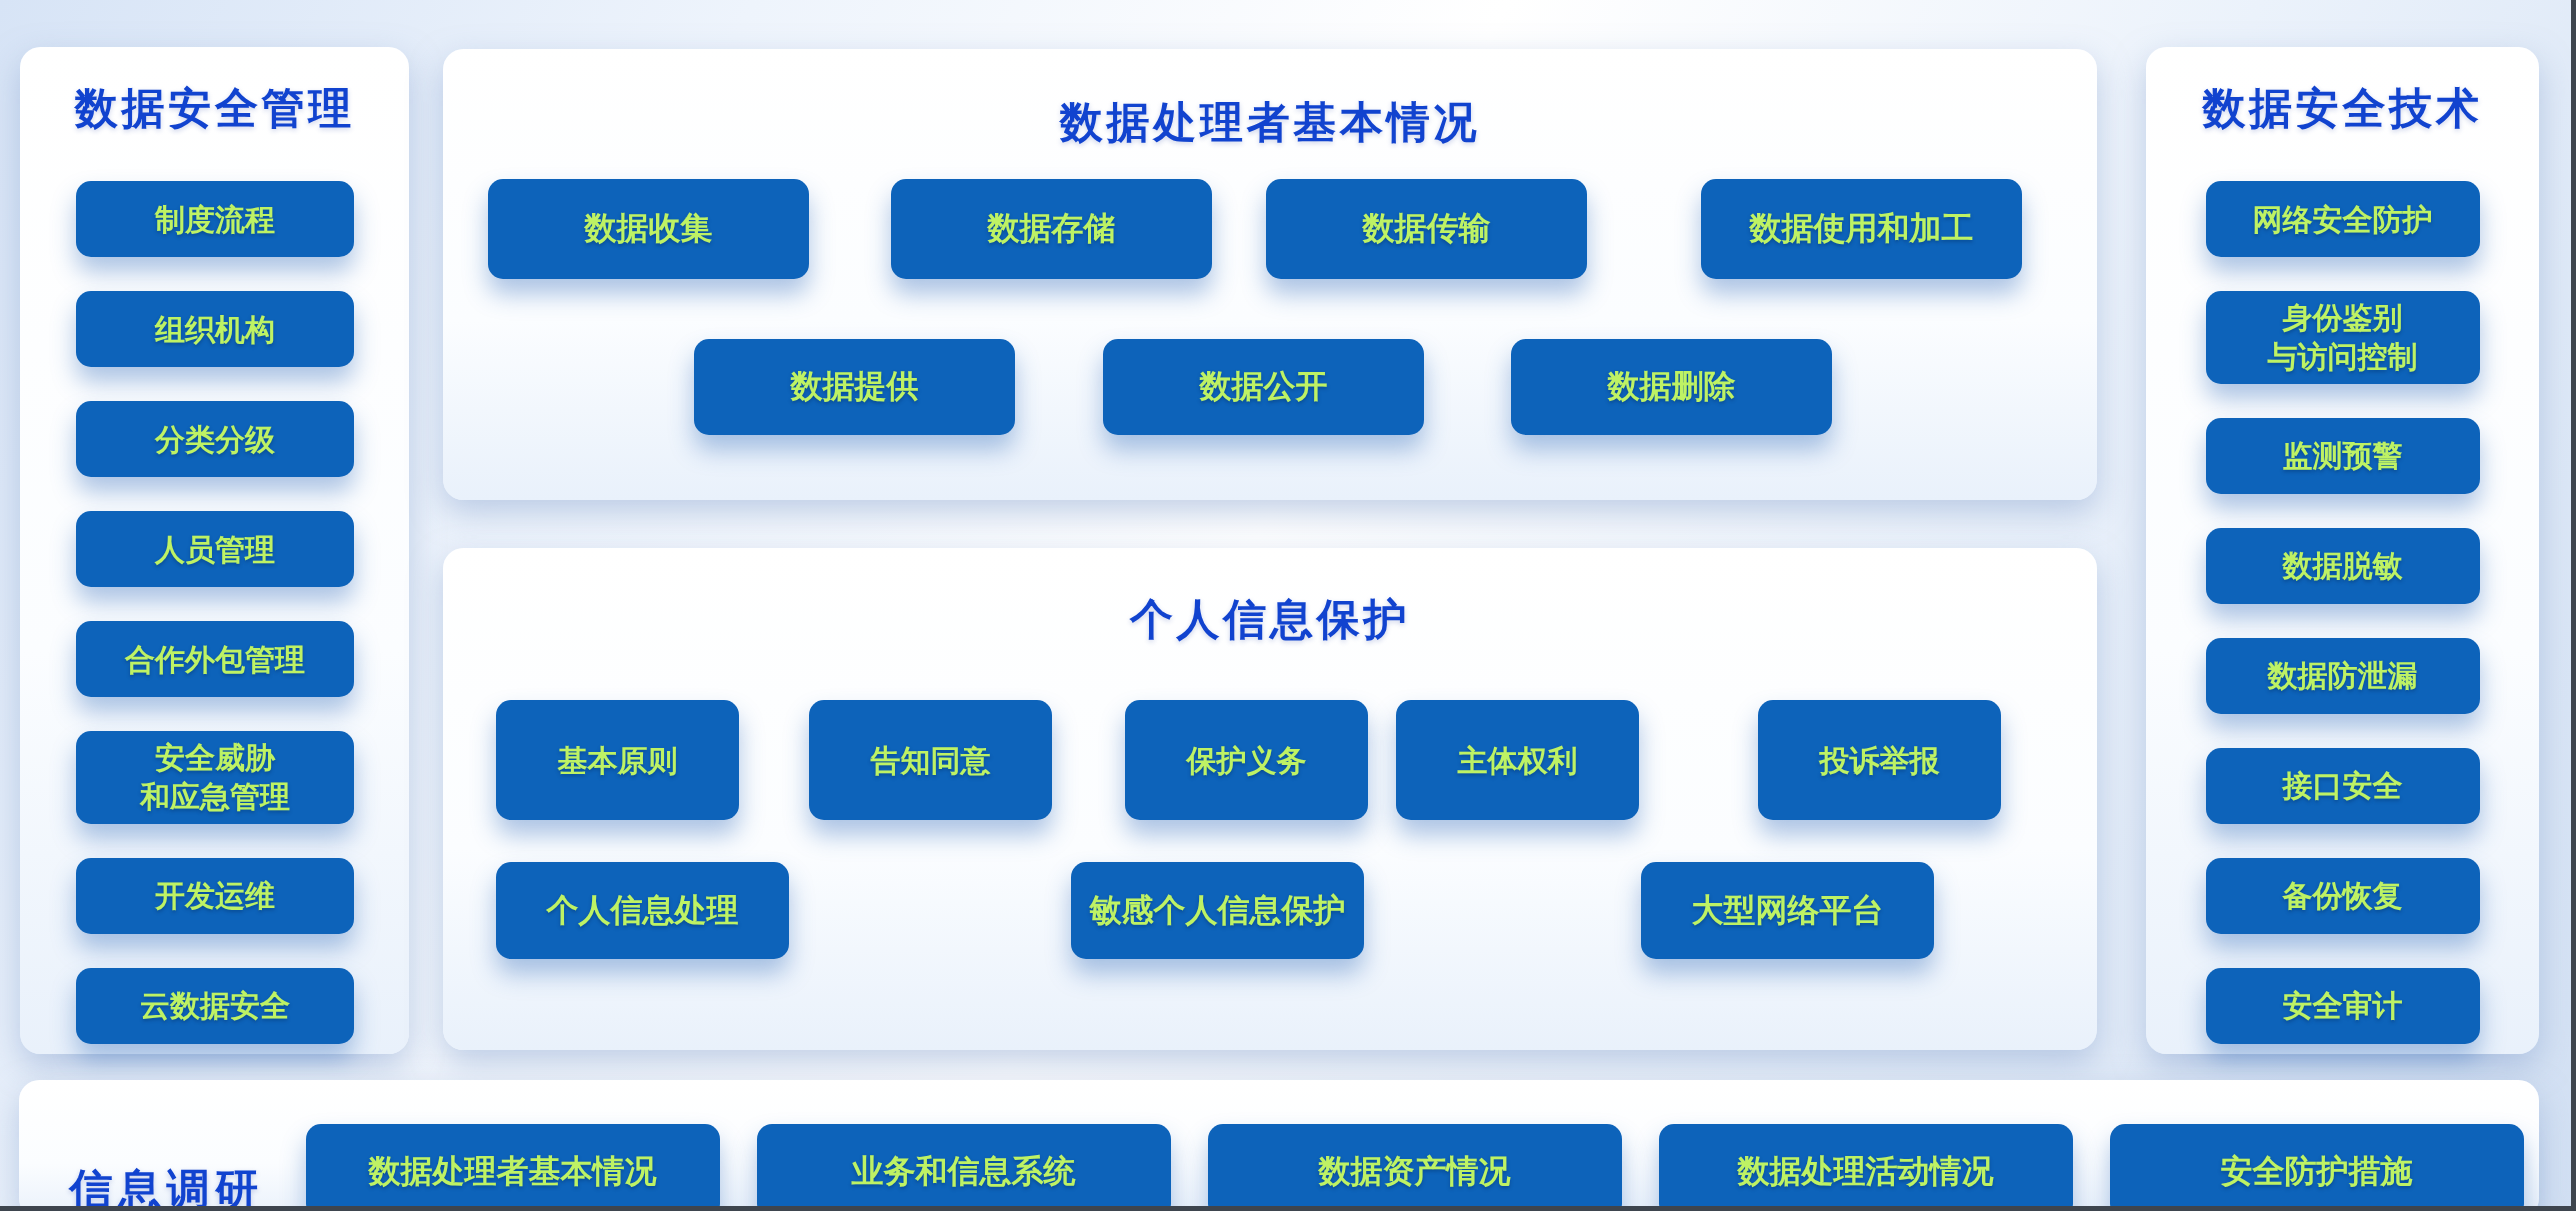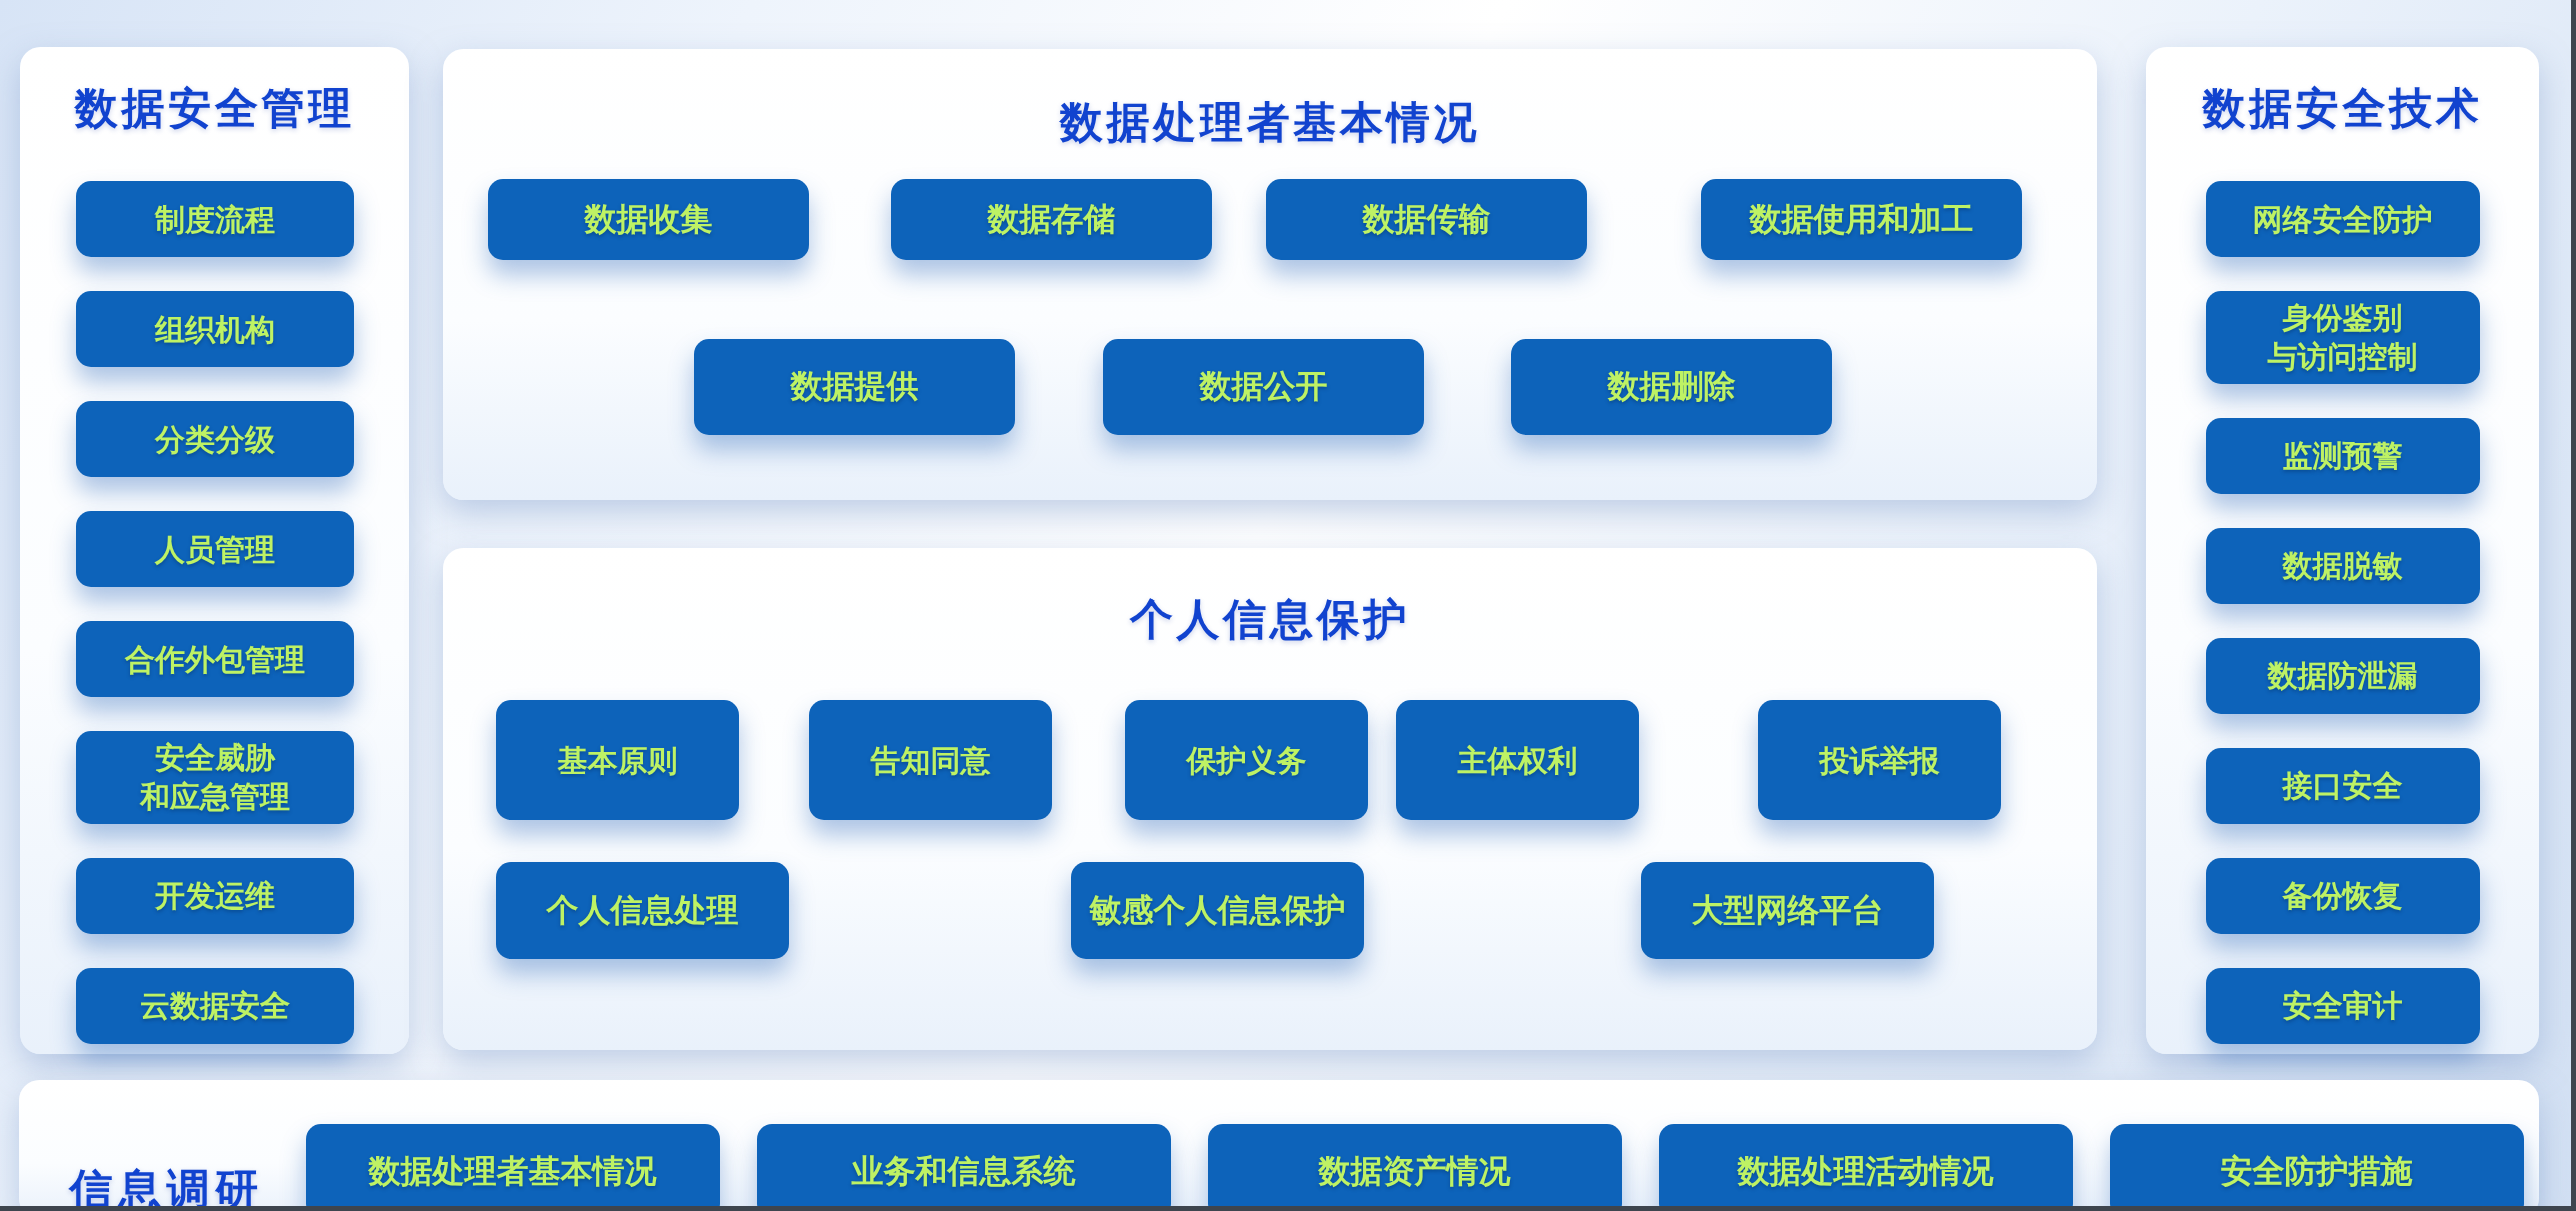--- a/index.html
+++ b/index.html
@@ -61,21 +61,21 @@
   .right-panel{left:2146px;top:26px;width:393px;height:1007px;}
   .right-panel .btn{width:274px;}
   
   .top-panel{left:443px;top:28px;width:1654px;height:451px;}
   .mid-panel{left:443px;top:527px;width:1654px;height:502px;}
   .center-title{position:absolute;left:0;right:0;top:45px;}
   .mid-panel .center-title{top:43px;text-align:center;}
   .row{position:absolute;left:0;right:0;}
   .row .btn{position:absolute;}
   .top-row1{top:130px;}
-  .top-row1 .btn{width:321px;height:81px;text-align:right;}
+  .top-row1 .btn{width:321px;height:100px;text-align:right;}
   .top-row1 .btn:nth-child(1){left:45px;}
   .top-row1 .btn:nth-child(2){left:448px;}
   .top-row1 .btn:nth-child(3){left:823px;}
   .top-row1 .btn:nth-child(4){left:1258px;}
   .top-row2{top:290px;}
   .top-row2 .btn{width:321px;height:96px;}
   .top-row2 .btn:nth-child(1){left:251px;}
   .top-row2 .btn:nth-child(2){left:660px;}
   .top-row2 .btn:nth-child(3){left:1068px;}
   .mid-row1{top:152px;}

